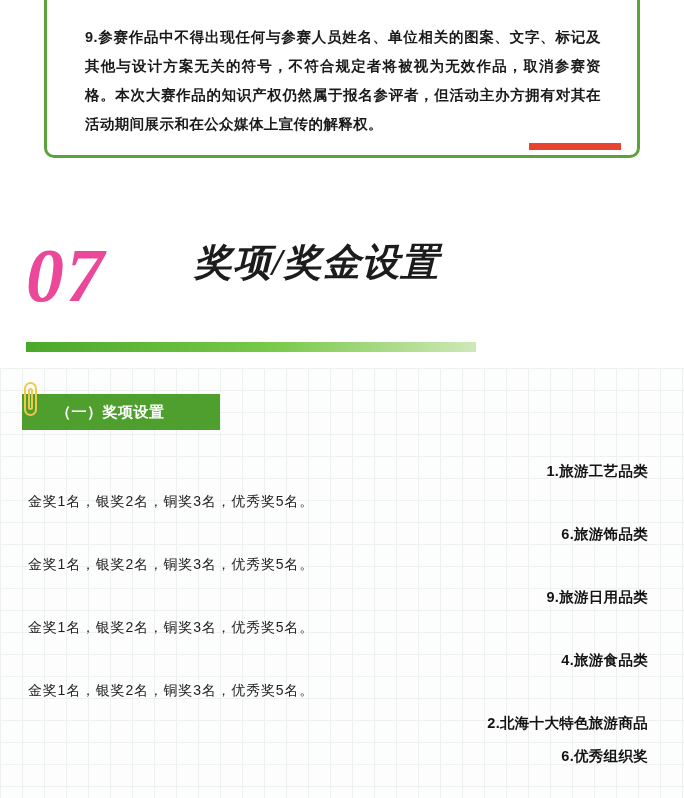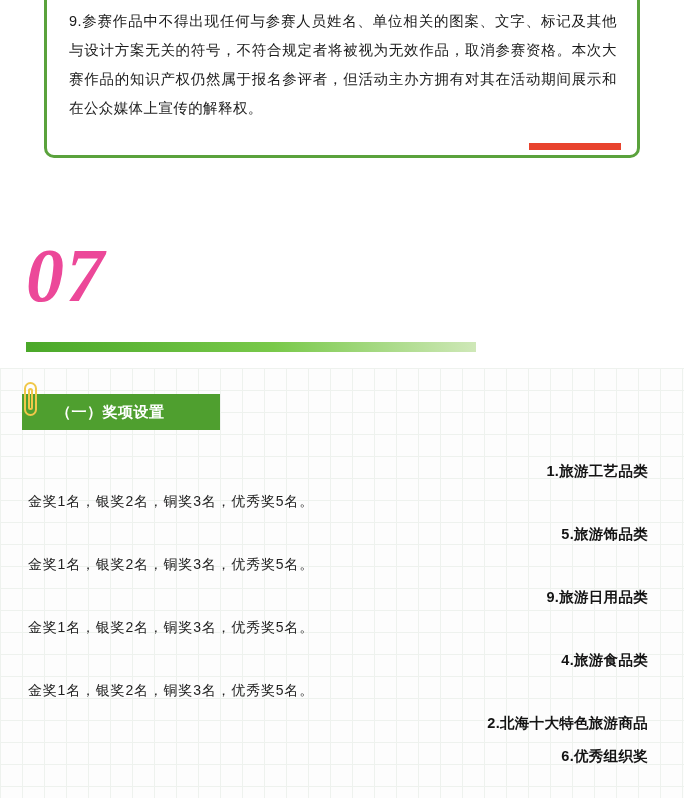--- a/index.html
+++ b/index.html
@@ -30,22 +30,23 @@
   }
   .rules-inner {
     padding: 18px 20px 0 22px;
     font-size: 14.5px;
     line-height: 2.0;
     color: #1a1a1a;
     letter-spacing: 0.4px;
     text-align: justify;
   }
   .rules-inner p {
-    margin: 0;
+    margin: 16px;
     text-indent: 0;
+    font-weight: bold;
   }
   .rules-underline {
     position: absolute;
     right: 16px;
     bottom: 5px;
     width: 92px;
     height: 7px;
     background: #e8432e;
   }
 
@@ -189,40 +190,41 @@
 
 <div class="rules-box">
   <div class="rules-inner">
     <p>9.参赛作品中不得出现任何与参赛人员姓名、单位相关的图案、文字、标记及其他与设计方案无关的符号，不符合规定者将被视为无效作品，取消参赛资格。本次大赛作品的知识产权仍然属于报名参评者，但活动主办方拥有对其在活动期间展示和在公众媒体上宣传的解释权。</p>
   </div>
   <div class="rules-underline"></div>
 </div>
 
 <div class="section-head">
   <div class="sec-num">07</div>
+  <div class="sec-title">奖项/奖金设置</div>
   <div class="sec-rule"></div>
 </div>
 
 <div class="paper">
 
   <div class="subhead">
     <span class="subhead-text">（一）奖项设置</span>
   </div>
   <span class="clip">
     <span class="outer"></span>
     <span class="inner"></span>
   </span>
 
   <div class="awards">
     <div class="award-item">
       <div class="award-title">1.旅游工艺品类</div>
       <div class="award-desc">金奖1名，银奖2名，铜奖3名，优秀奖5名。</div>
     </div>
     <div class="award-item">
-      <div class="award-title">5.旅游饰品类</div>
+      <div class="award-title">6.旅游饰品类</div>
       <div class="award-desc">金奖1名，银奖2名，铜奖3名，优秀奖5名。</div>
     </div>
     <div class="award-item">
       <div class="award-title">9.旅游日用品类</div>
       <div class="award-desc">金奖1名，银奖2名，铜奖3名，优秀奖5名。</div>
     </div>
     <div class="award-item">
       <div class="award-title">4.旅游食品类</div>
       <div class="award-desc">金奖1名，银奖2名，铜奖3名，优秀奖5名。</div>
     </div>

